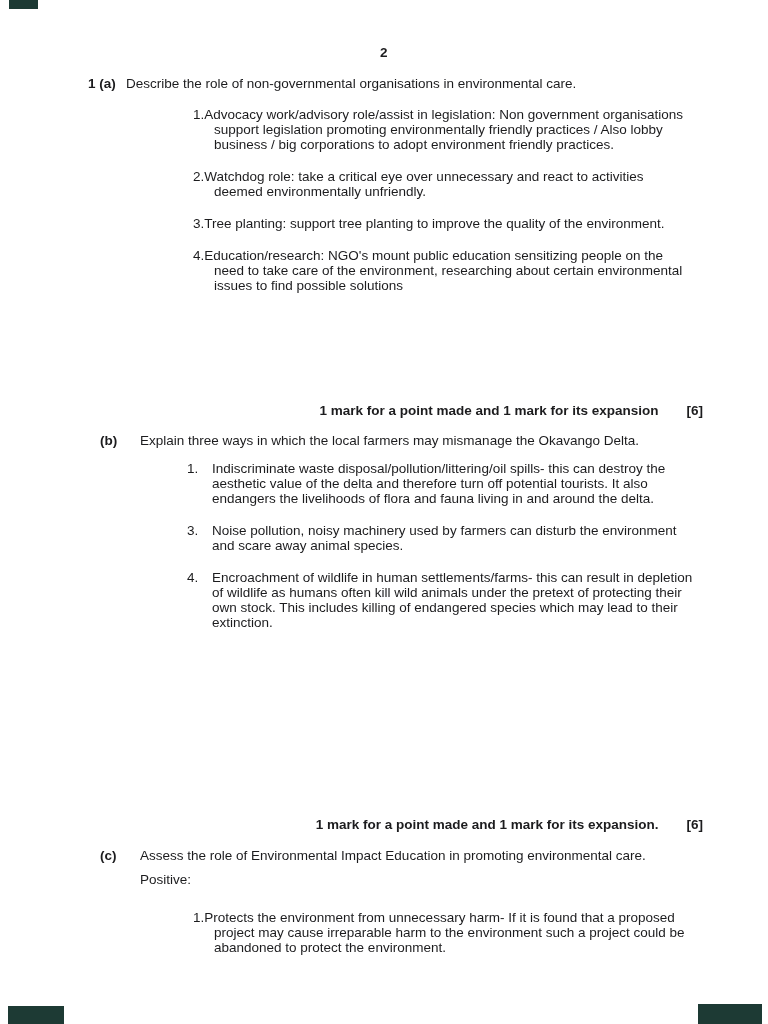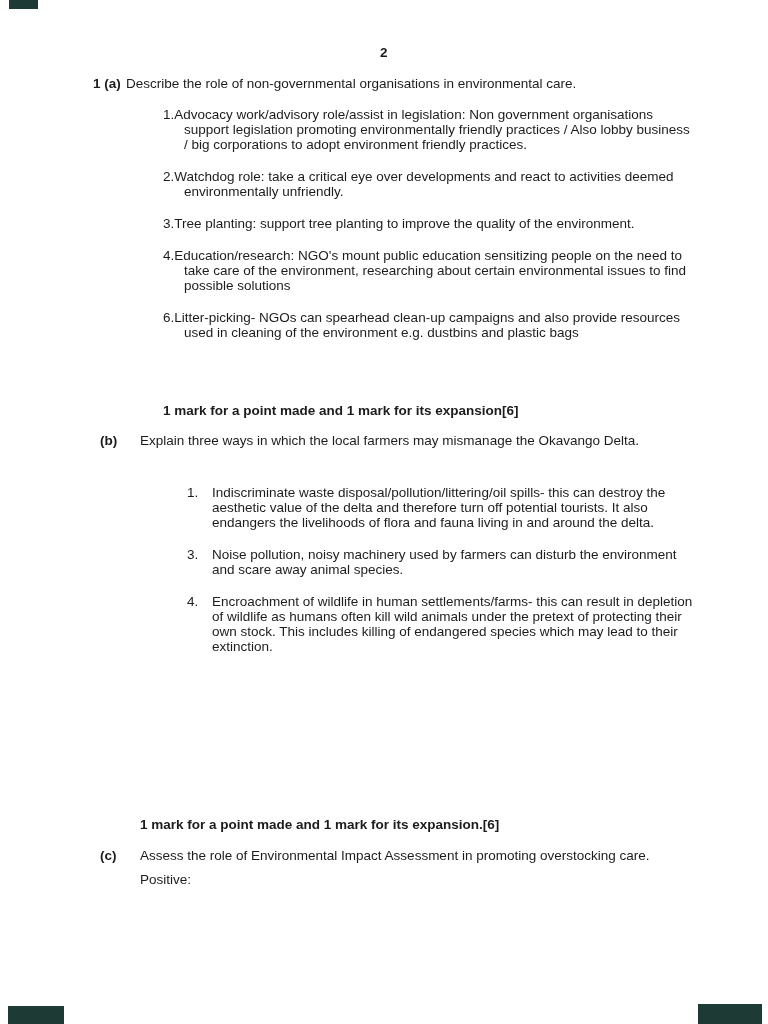--- a/index.html
+++ b/index.html
@@ -16,40 +16,41 @@
   .pagenum {
     position:absolute; top:45px; left:0; width:768px;
     text-align:center; font-weight:bold; letter-spacing:.5px;
   }
 
   .qrow { position:absolute; display:flex; }
   .qlabel { font-weight:bold; flex:none; }
   .qtext { flex:1; }
 
   #q1a-row { top:76px; left:88px; width:650px; }
-  #q1a-row .qlabel { width:38px;text-align:center; }
+  #q1a-row .qlabel { width:38px; }
 
   #qb-row { top:433px; left:100px; width:640px; }
   #qb-row .qlabel, #qc-row .qlabel { width:40px; }
 
   #qc-row { top:848px; left:100px; width:640px; }
 
   .list { position:absolute; }
   #list-a { top:107px; left:163px; width:530px; }
-  #list-b { top:461px; left:187px; width:510px;margin-top:24px; }
+  #list-b { top:461px; left:187px; width:510px; }
   #list-c { top:910px; left:163px; width:530px; }
 
   .item { margin-bottom:17px; }
-  #list-a .item, #list-c .item { padding-left:21px; text-indent:-21px; }
+  #list-a .item, #list-c .item { padding-left:21px; text-indent:-21px;margin-left:30px; }
   #list-b .item { padding-left:25px; text-indent:-25px; width:510px; }
   #list-b .item .num { display:inline-block; width:25px; text-indent:0; }
 
   .marks-row {
-    position:absolute; display:flex; justify-content:flex-start;
+    position:absolute; display:flex; justify-content:flex-end;
     font-weight:bold;
+    gap:28px;
   }
   #marks-a { top:403px; left:163px; width:540px; }
   #marks-b { top:817px; left:140px; width:563px; }
 
   #positive-label { position:absolute; top:872px; left:140px; }
 
   .corner-mark { position:absolute; background:#1d3a34; }
   #corner-top-left { top:0; left:9px; width:29px; height:9px; }
   #corner-bottom-left { top:1006px; left:8px; width:56px; height:18px; }
   #corner-bottom-right { top:1004px; left:698px; width:64px; height:20px; }
@@ -63,28 +64,27 @@
 
   <div class="qrow" id="q1a-row">
     <span class="qlabel">1 (a)</span>
     <span class="qtext">Describe the role of non-governmental organisations in environmental care.</span>
   </div>
 
   <div class="list" id="list-a">
 
       <div class="item"><span class="num">1.</span><span class="txt">Advocacy work/advisory role/assist in legislation: Non government organisations support legislation promoting environmentally friendly practices / Also lobby business / big corporations to adopt environment friendly practices.</span></div>
 
-      <div class="item"><span class="num">2.</span><span class="txt">Watchdog role: take a critical eye over developments and react to activities deemed environmentally unfriendly.</span></div>
+      <div class="item"><span class="num">2.</span><span class="txt">Watchdog role: take a critical eye over unnecessary and react to activities deemed environmentally unfriendly.</span></div>
 
       <div class="item"><span class="num">3.</span><span class="txt">Tree planting: support tree planting to improve the quality of the environment.</span></div>
 
       <div class="item"><span class="num">4.</span><span class="txt">Education/research: NGO's mount public education sensitizing people on the need to take care of the environment, researching about certain environmental issues to find possible solutions</span></div>
 
 
-      <div class="item"><span class="num">6.</span><span class="txt">Litter-picking- NGOs can spearhead clean-up campaigns and also provide resources used in cleaning of the environment e.g. dustbins and plastic bags</span></div>
     </div>
 
   <div class="marks-row" id="marks-a">
     <span>1 mark for a point made and 1 mark for its expansion</span>
     <span>[6]</span>
   </div>
 
   <div class="qrow" id="qb-row">
     <span class="qlabel">(b)</span>
     <span class="qtext">Explain three ways in which the local farmers may mismanage the Okavango Delta.</span>
@@ -102,23 +102,27 @@
 
     </div>
 
   <div class="marks-row" id="marks-b">
     <span>1 mark for a point made and 1 mark for its expansion.</span>
     <span>[6]</span>
   </div>
 
   <div class="qrow" id="qc-row">
     <span class="qlabel">(c)</span>
-    <span class="qtext">Assess the role of Environmental Impact Assessment in promoting overstocking care.</span>
+    <span class="qtext">Assess the role of Environmental Impact Education in promoting environmental care.</span>
   </div>
 
   <div id="positive-label">Positive:</div>
 
+  <div class="list" id="list-c">
+
+      <div class="item"><span class="num">1.</span><span class="txt">Protects the environment from unnecessary harm- If it is found that a proposed project may cause irreparable harm to the environment such a project could be abandoned to protect the environment.</span></div>
+    </div>
 
   <div class="corner-mark" id="corner-top-left"></div>
   <div class="corner-mark" id="corner-bottom-left"></div>
   <div class="corner-mark" id="corner-bottom-right"></div>
 
 </div>
 
 </body></html>

